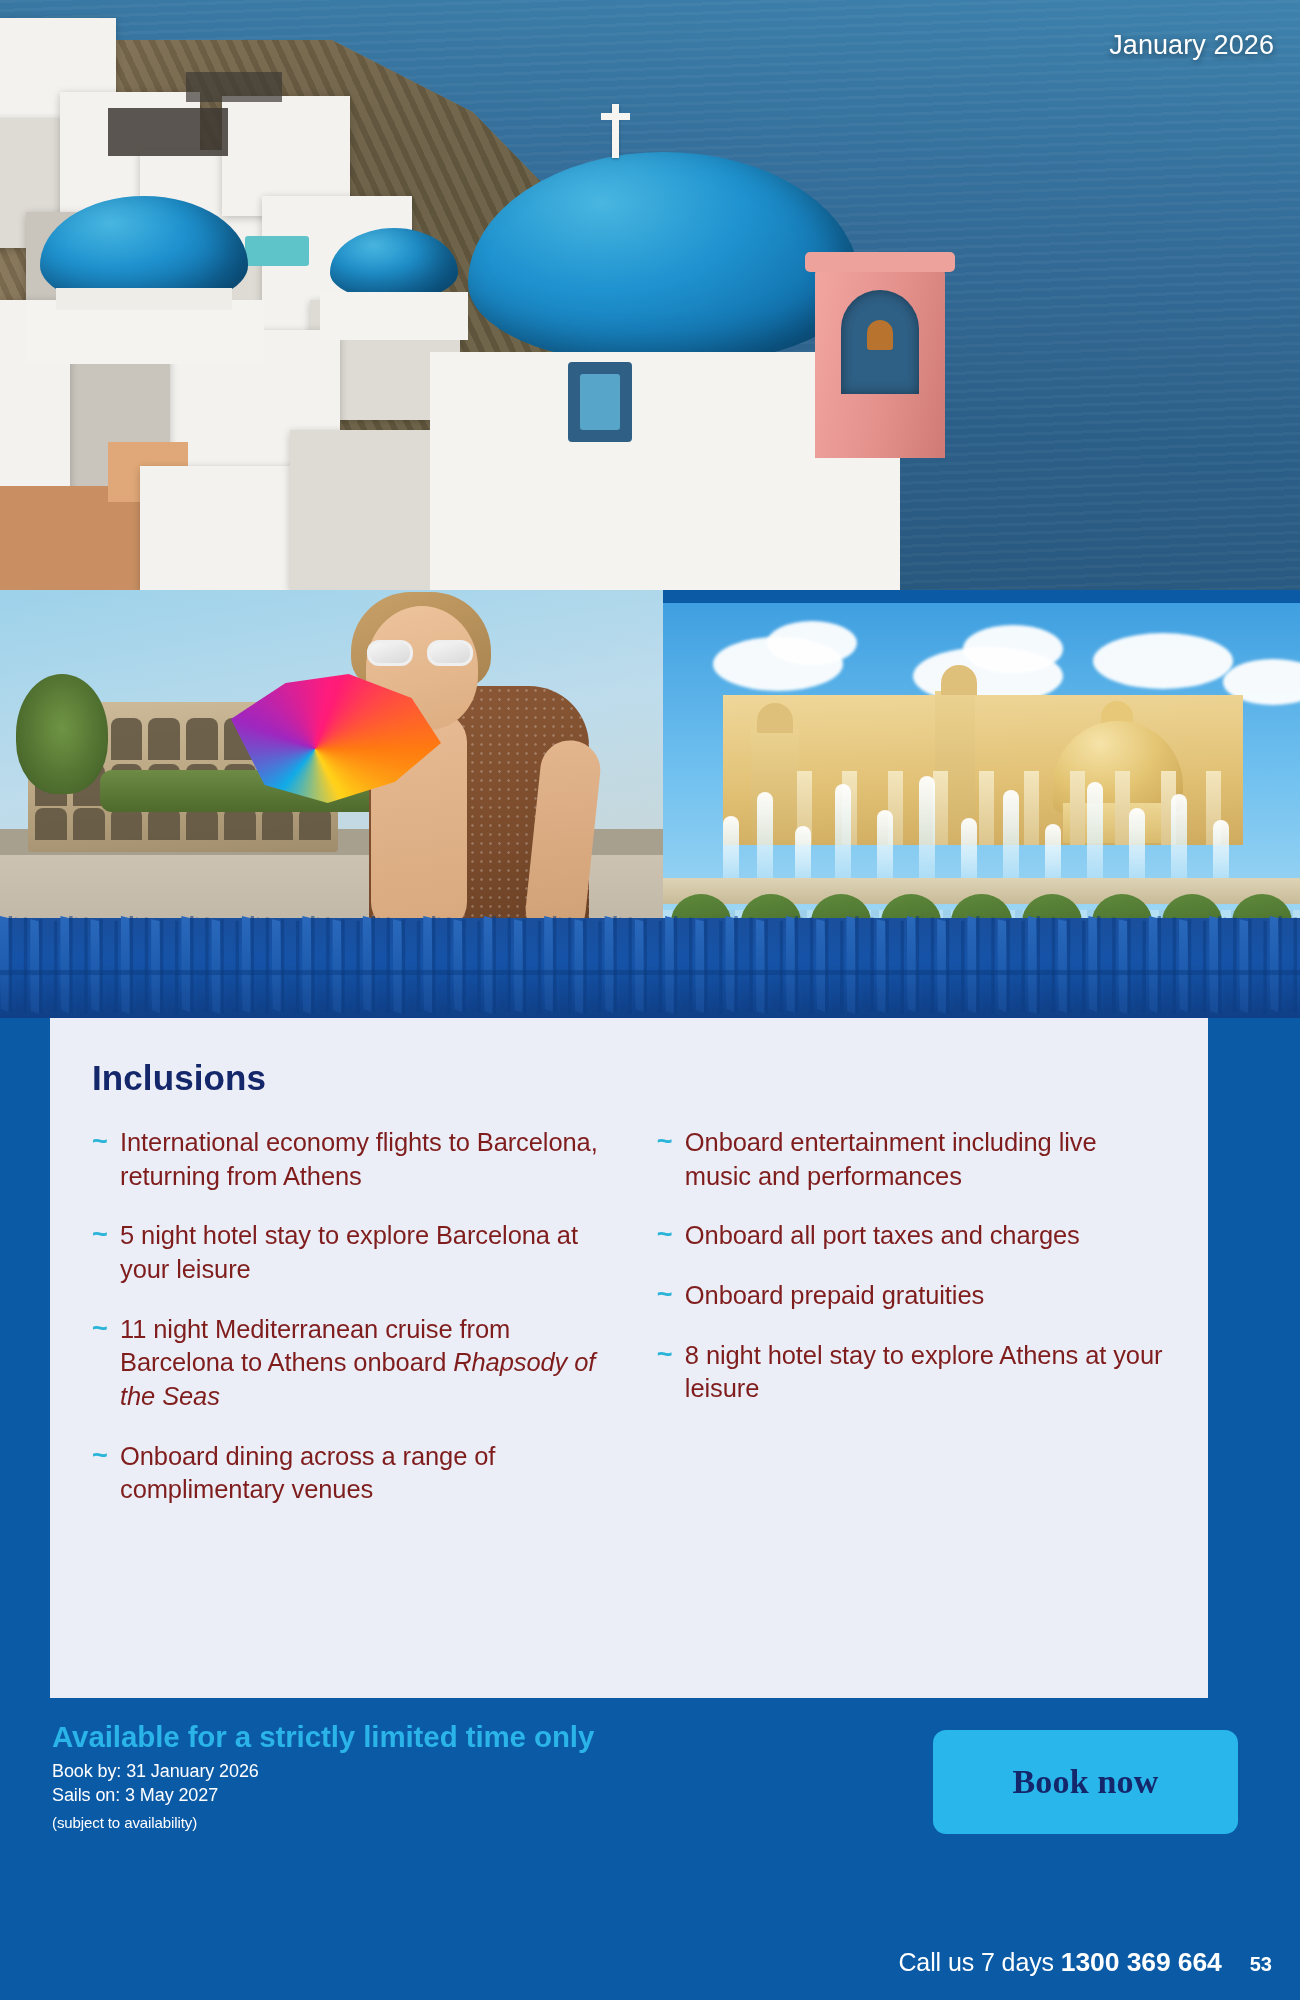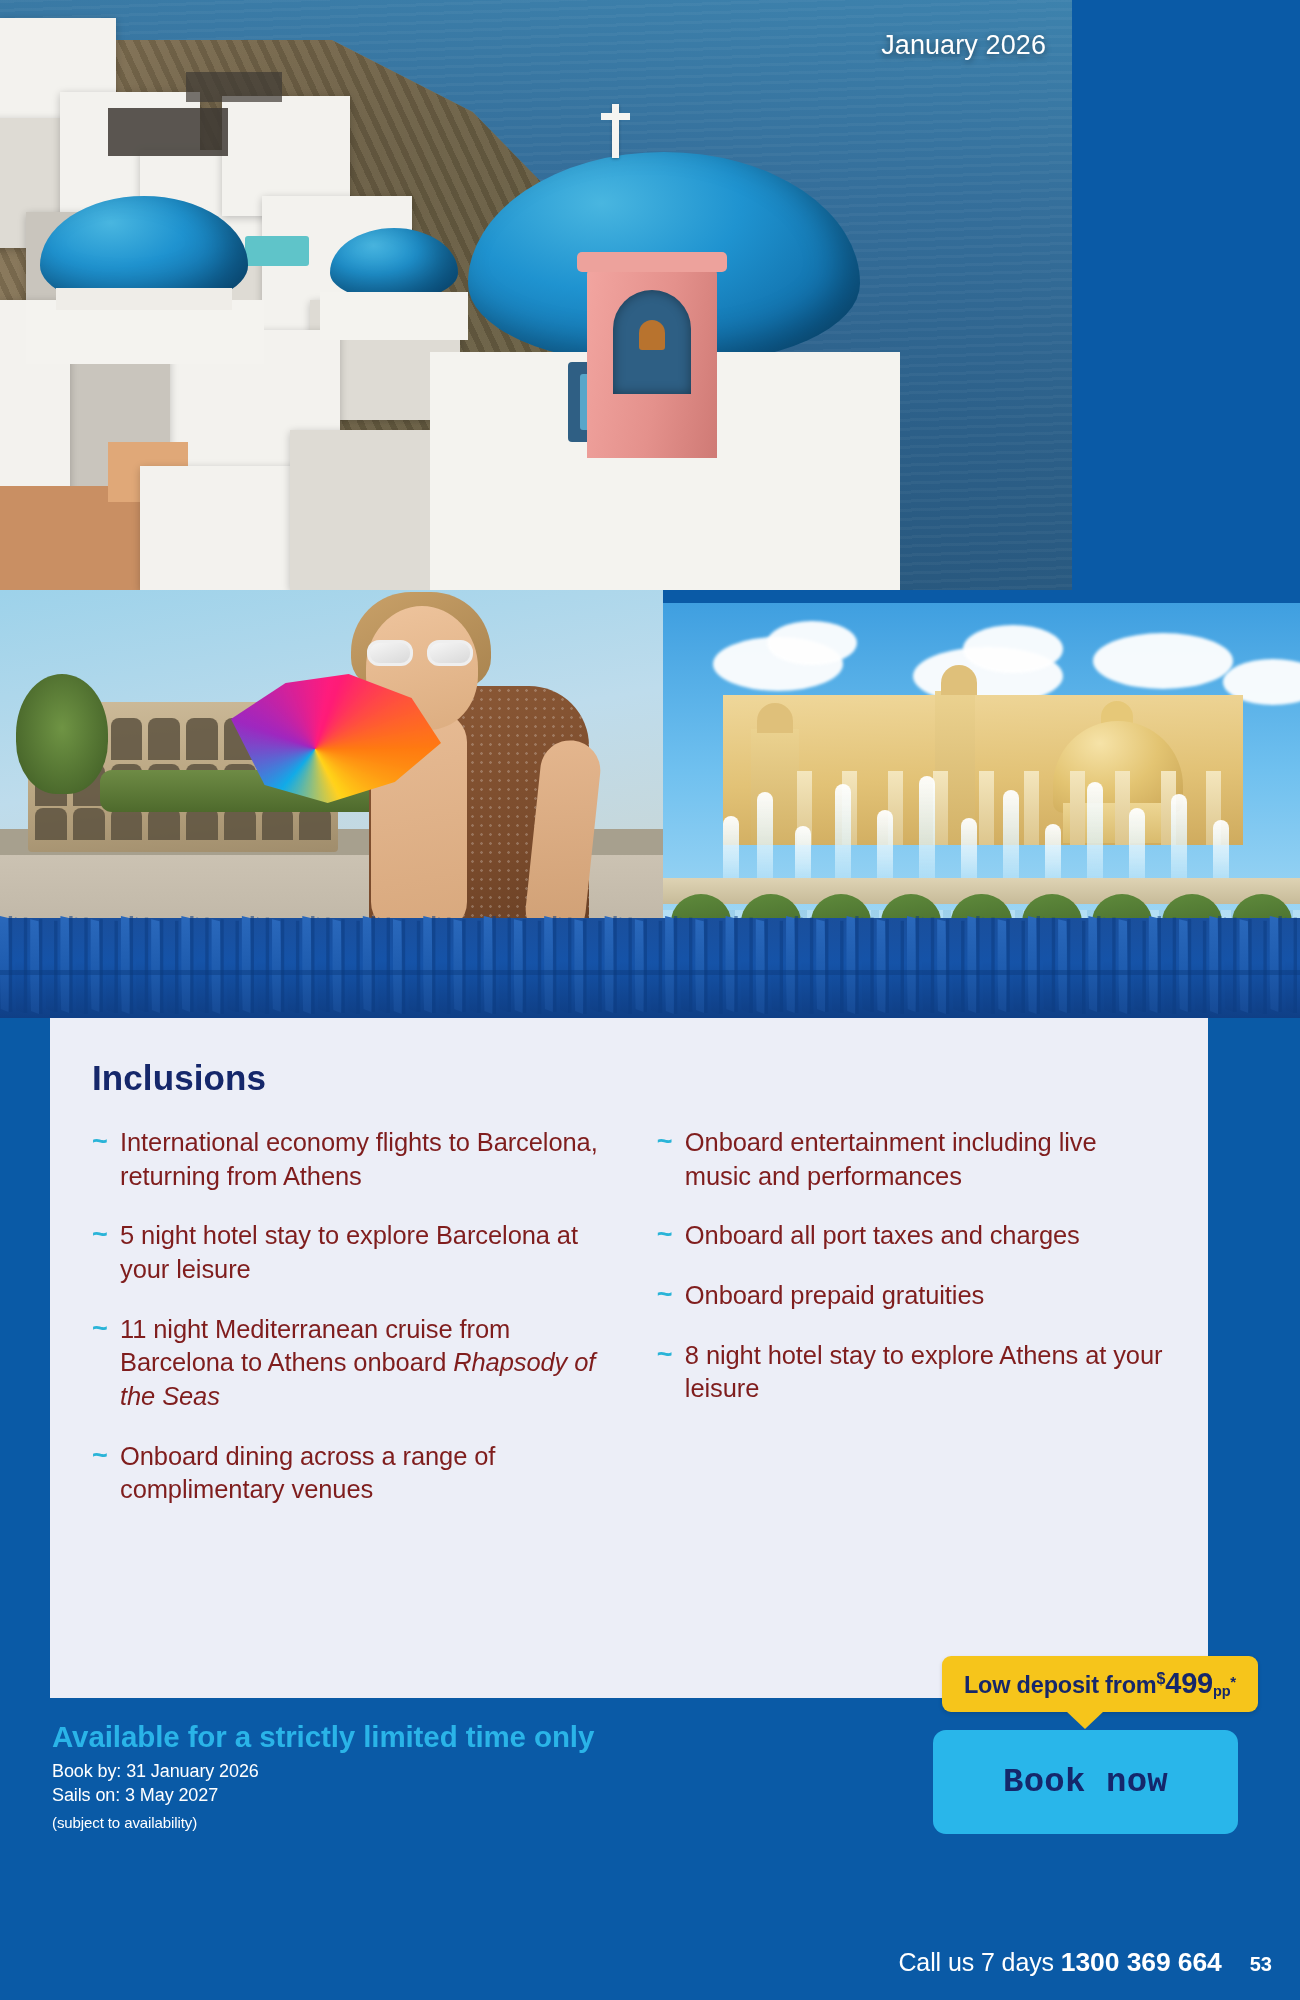--- a/index.html
+++ b/index.html
@@ -17,21 +17,21 @@
     width: 1300px;
     height: 2000px;
     position: relative;
     background: #0a5aa6;
   }
 
   
   .hero {
     position: absolute;
     top: 0; left: 0;
-    width: 1072px;
+    width: 1300px;
     height: 590px;
     overflow: hidden;
     background: linear-gradient(170deg, #2e7ca8 0%, #2b6f99 40%, #27648c 100%);
   }
   .hero-sea {
     position: absolute;
     inset: 0;
     background:
       linear-gradient(185deg, #3d82ad 0%, #356f9b 30%, #2c5f88 65%, #27557a 100%);
   }
@@ -395,21 +395,21 @@
   .book-btn {
     position:absolute;
     right: 62px; top: 1730px;
     width: 305px; height: 104px;
     background:#29b6ea;
     border-radius: 13px;
     display:flex; align-items:center; justify-content:center;
     z-index: 25;
     cursor: pointer;
     border: none;
-    font-family: Liberation Mono, monospace;
+    font-family: Liberation Serif, serif;
   }
   .book-btn span {
     font-size: 34px;
     font-weight: bold;
     color:#15276b;
     letter-spacing: .2px;
   }
 
   
   .avail {
@@ -932,26 +932,20 @@
             <div class="btxt">Onboard prepaid gratuities</div>
           </div>
           <div class="bullet">
             <div class="tilde">~</div>
             <div class="btxt">8 night hotel stay to explore Athens at your leisure</div>
           </div>
         </div>
     </div>
   </div>
 
-  <div class="badge">
-    <div class="badge-text">
-      <span>Low deposit from</span><span class="dol">$</span><span class="amt">499</span><span class="pp">pp</span><span class="ast">*</span>
-    </div>
-    <div class="badge-arrow"></div>
-  </div>
 
   <button class="book-btn">
     <span>Book now</span>
   </button>
 
   <div class="avail">
     <div class="avail-head">Available for a strictly limited time only</div>
     <div class="avail-line">Book by: 31 January 2026</div>
     <div class="avail-line">Sails on: 3 May 2027</div>
     <div class="avail-note">(subject to availability)</div>

